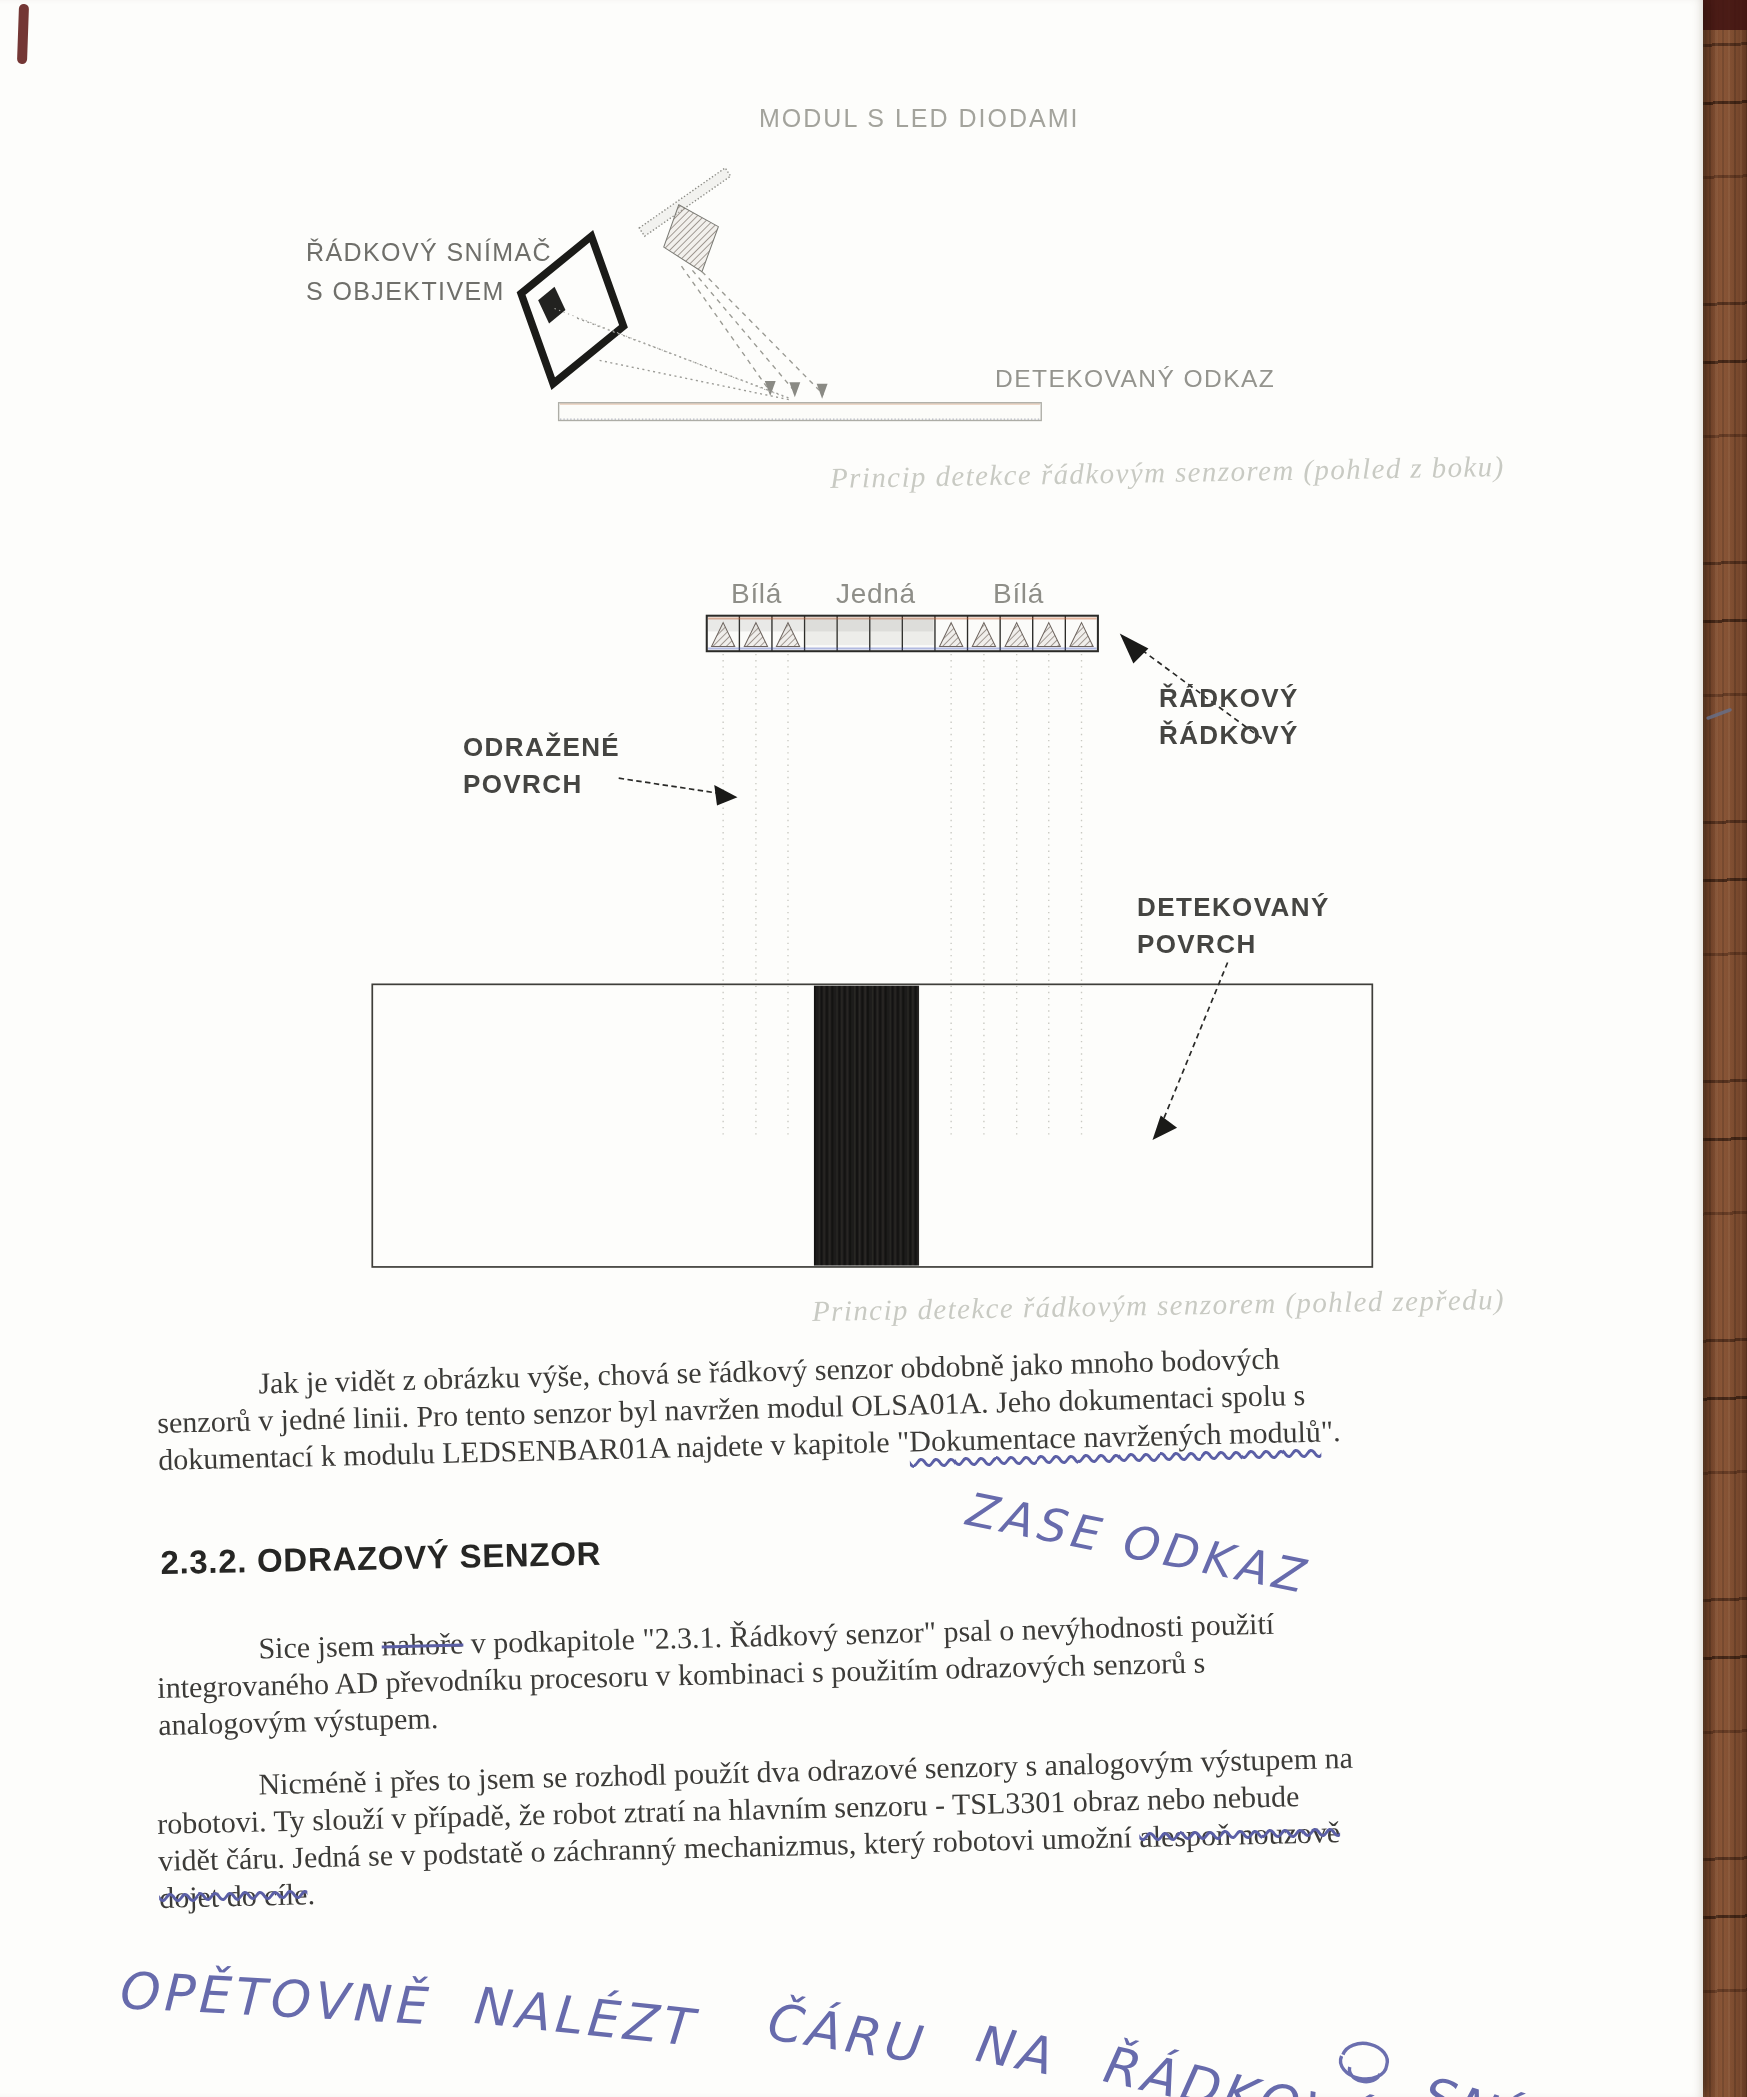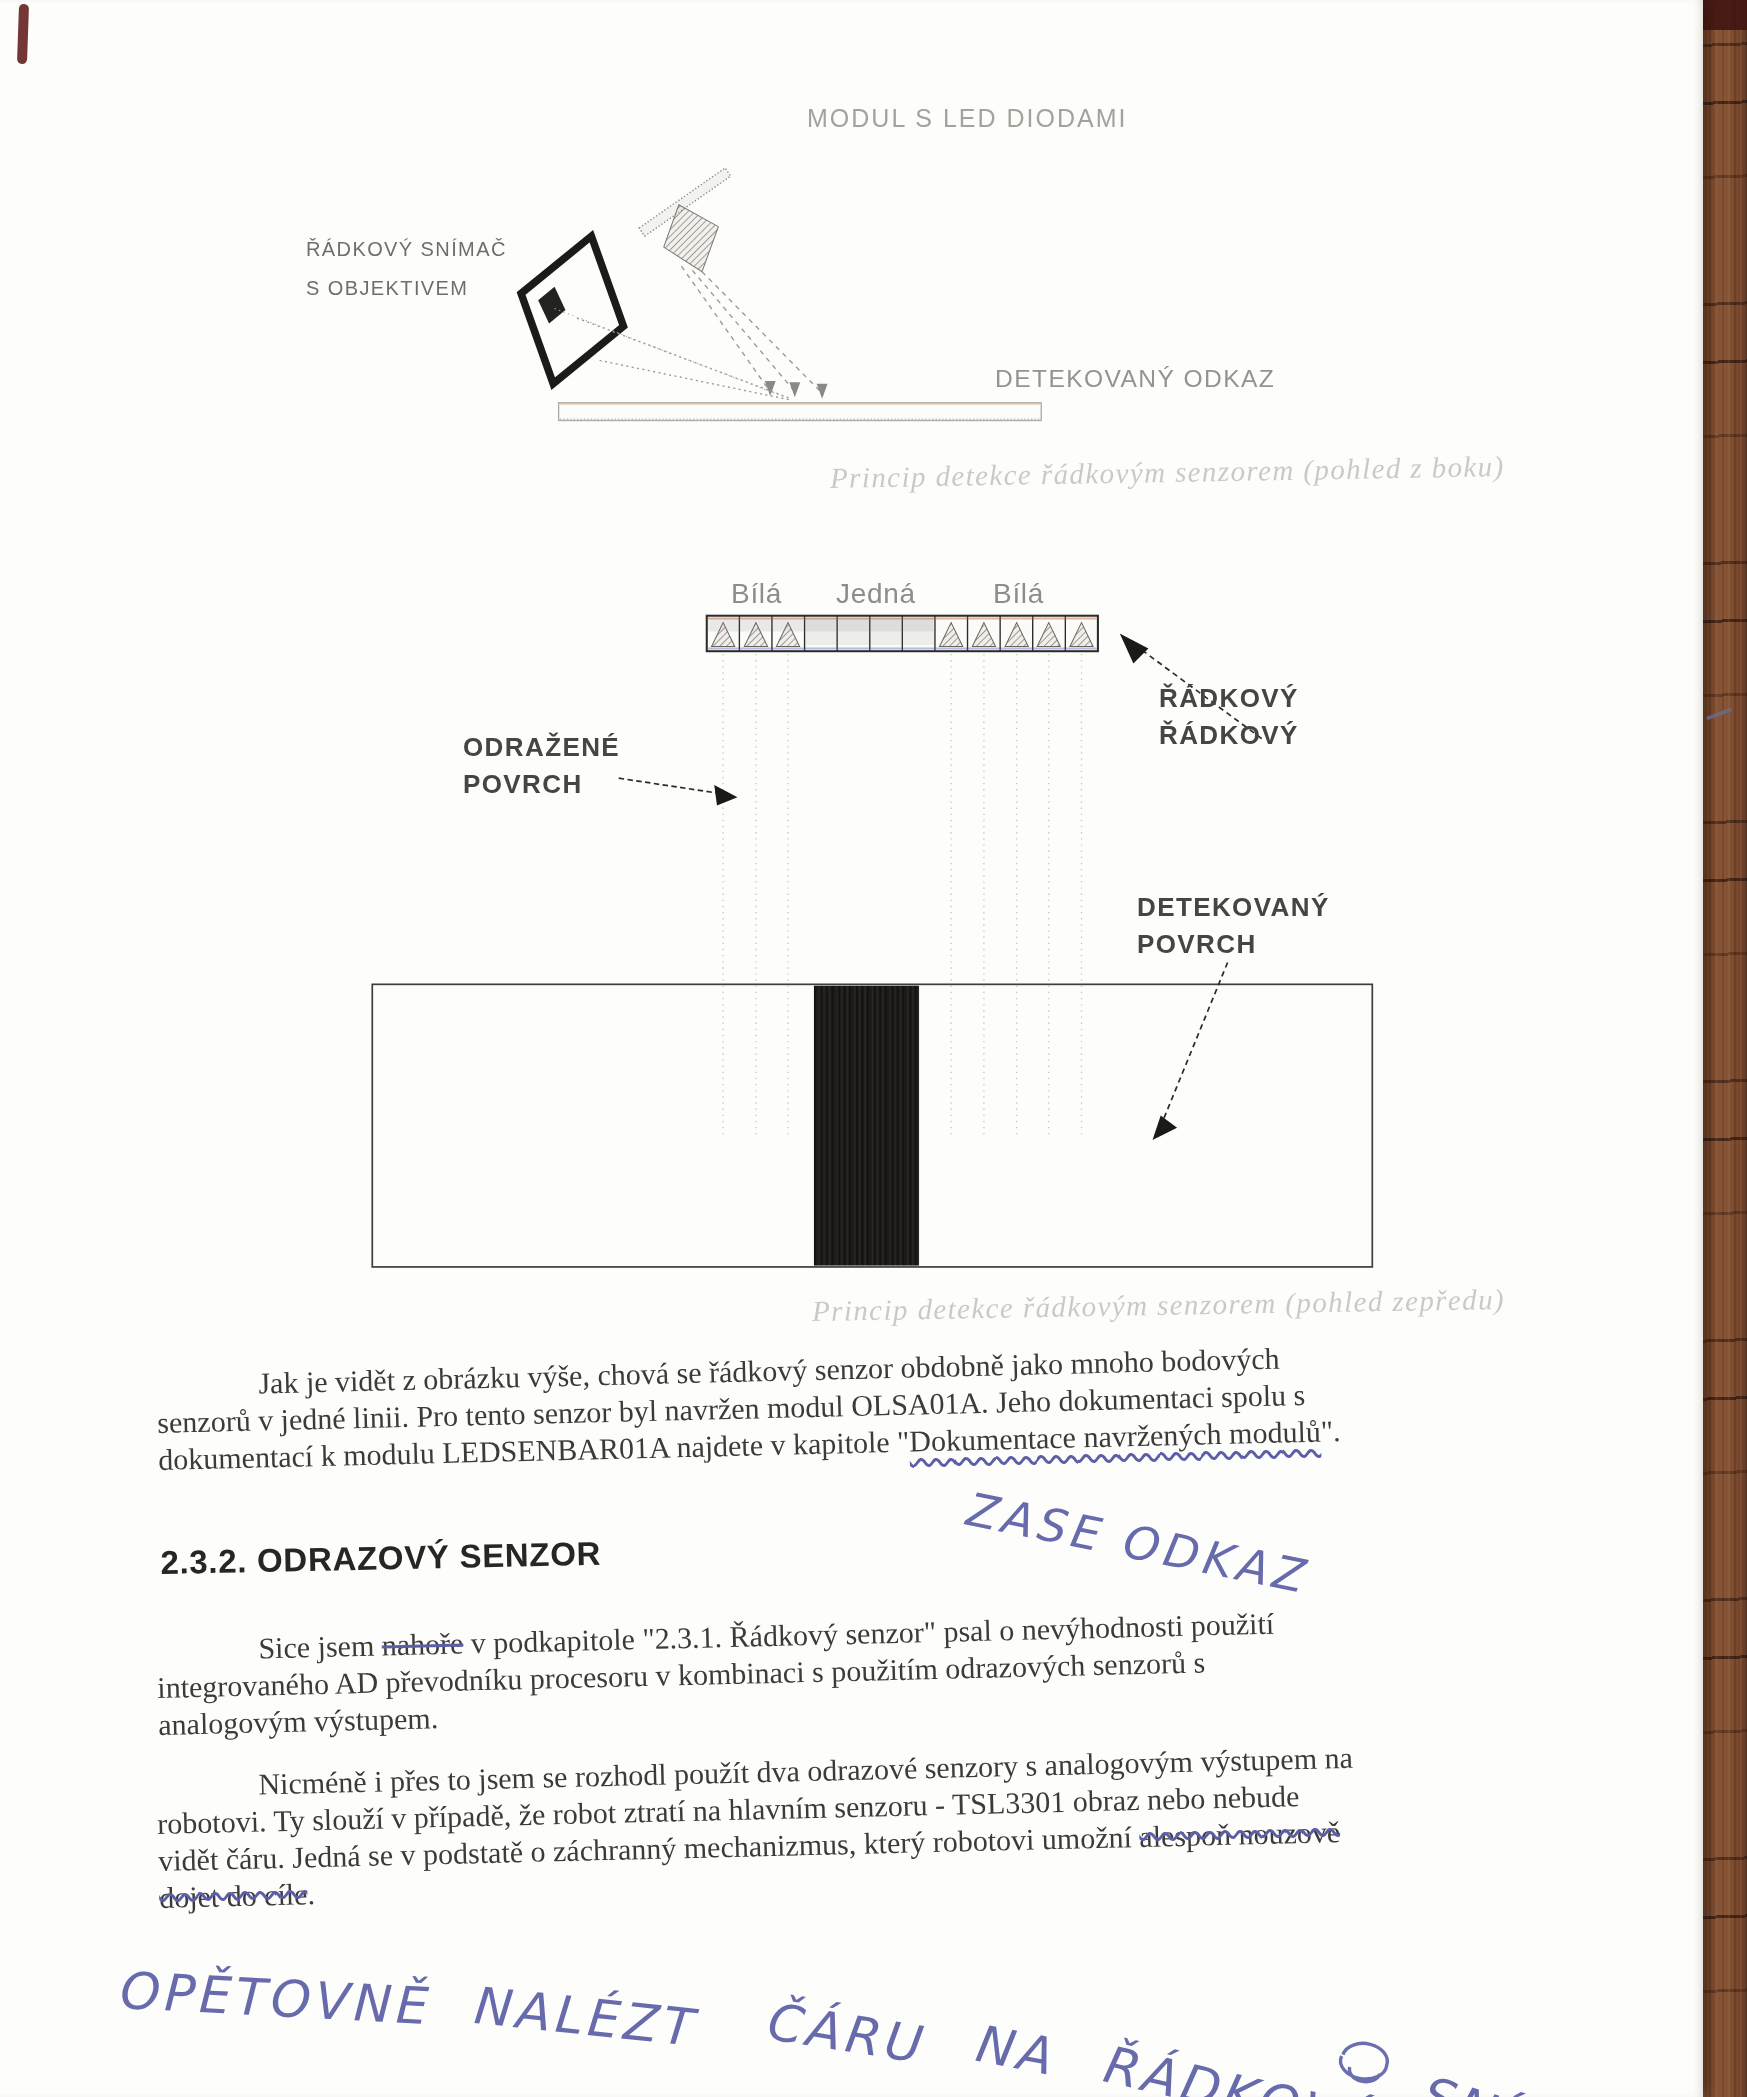--- a/index.html
+++ b/index.html
@@ -23,22 +23,22 @@
   .wood-top{position:absolute;top:0;left:1697px;width:51px;height:30px;background:#3f1210;opacity:.85;}
   
   .paper{position:absolute;top:0;left:0;width:1703px;height:2097px;background:#fdfdfb;
          box-shadow:6.8px 0 11px -4.1px rgba(30,15,5,.5), inset -6.8px 0 9.6px -5.5px rgba(120,100,85,.28);}
   .red-mark{position:absolute;left:18px;top:4.1px;width:10.2px;height:60px;background:#5c1412;
             border-radius:4.8px;transform:rotate(2deg);opacity:.85;}
   .art{position:absolute;top:0;left:0;z-index:1;}
   .penlayer{position:absolute;top:0;left:0;z-index:6;pointer-events:none;}
 
   .lbl{position:absolute;z-index:2;white-space:nowrap;}
-  .lbl-light{color:#a3a39c;font-size:25px;letter-spacing:2px;margin-left:48px;}
-  .lbl-mid{color:#6f6f6a;font-size:20px;letter-spacing:1.4px;}
+  .lbl-light{color:#a3a39c;font-size:25px;letter-spacing:2px;}
+  .lbl-mid{color:#6f6f6a;font-size:25px;letter-spacing:1.4px;}
   .lbl-soft{color:#94948e;font-size:24.6px;letter-spacing:1.4px;}
   .lbl-dark{color:#454542;font-size:26px;font-weight:600;letter-spacing:1.4px;}
   .zone{color:#8e8e88;font-size:28px;letter-spacing:0.7px;}
   .caption{position:absolute;z-index:2;font-family:"Liberation Serif",serif;font-style:italic;
            font-size:29px;letter-spacing:1.4px;color:#b5b7ae;opacity:.72;white-space:nowrap;
            transform:rotate(-1deg);}
   .para{position:absolute;z-index:3;width:1570px;font-family:"Liberation Serif",serif;
         font-size:30px;line-height:37px;color:var(--print);white-space:pre-wrap;
         text-indent:102px;transform:rotate(-1.4deg);transform-origin:0 0;}
   .heading{position:absolute;z-index:3;font-family:"Liberation Sans",sans-serif;font-size:33px;

